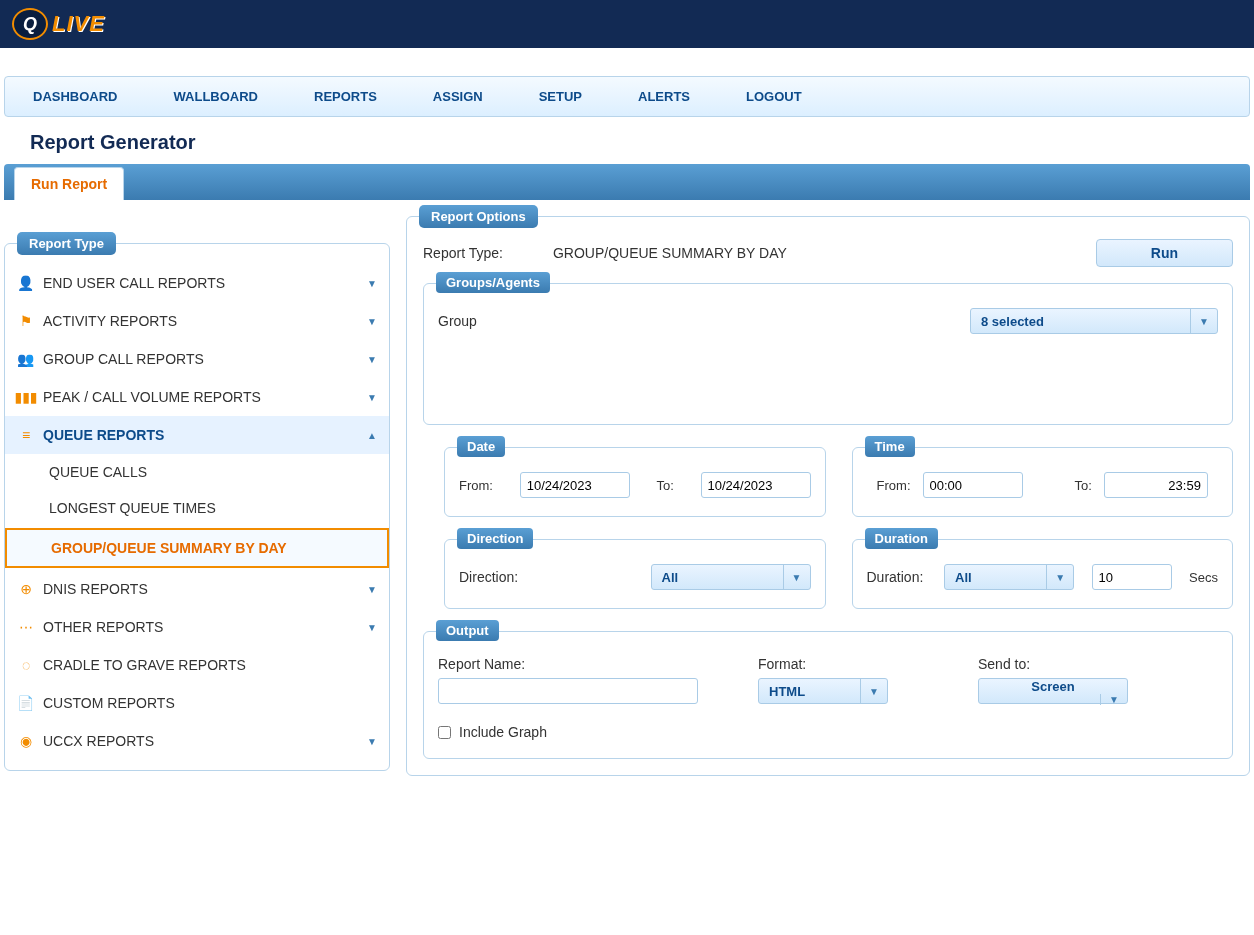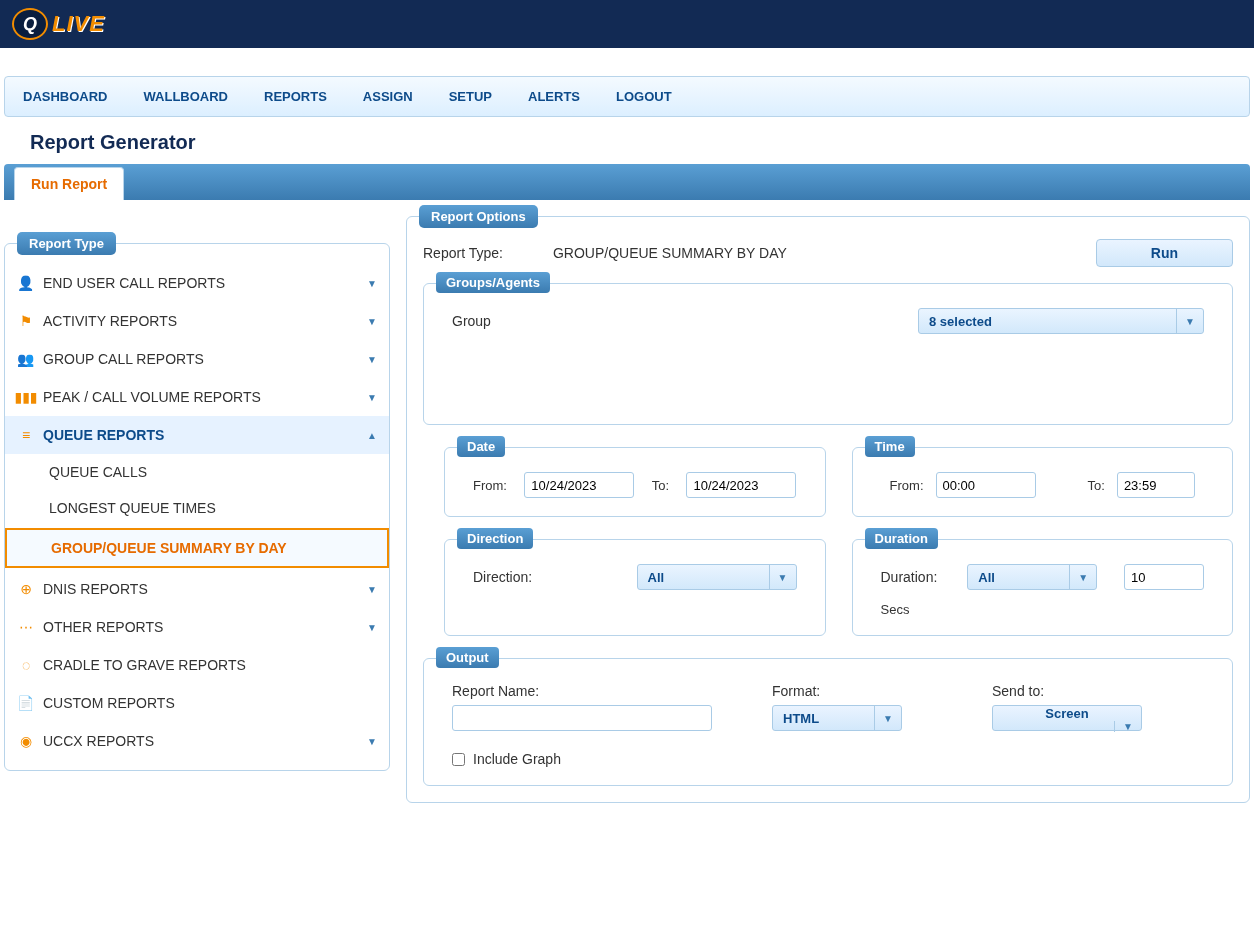--- a/index.html
+++ b/index.html
@@ -5,21 +5,21 @@
   * { box-sizing: border-box; margin: 0; padding: 0; }
   body { font-family: Arial, Helvetica, sans-serif; font-size: 13px; color: #333; background: #fff; width: 1254px; }
   
   .top-bar { background: #122a54; height: 48px; display: flex; align-items: center; padding-left: 12px; }
   .logo { display: flex; align-items: center; gap: 4px; }
   .logo-badge { width: 36px; height: 32px; background: #0a1e3f; border-radius: 50%; border: 2px solid #f28c00; display:flex; align-items:center; justify-content:center; color:#fff; font-weight:bold; font-size:18px; font-style:italic;}
   .logo-text { font-size: 22px; font-weight: bold; font-style: italic; color: #f28c00; letter-spacing: 1px; text-shadow: 1px 1px 0 #fff; }
   
   .nav-bar { margin-top: 28px; background: linear-gradient(to bottom, #f4faff 0%, #dcefff 100%); border: 1px solid #b8d4ea; border-radius: 4px; padding: 8px 0; margin-left: 4px; margin-right: 4px;}
   .nav-bar ul { list-style: none; display: flex; }
-  .nav-bar li { padding: 4px 18px; color: #0d4b8a; font-weight: bold; font-size: 13px; cursor: pointer; }
+  .nav-bar li { padding: 4px 28px; color: #0d4b8a; font-weight: bold; font-size: 13px; cursor: pointer; }
   
   .page-title { font-size: 20px; font-weight: bold; color: #122a54; padding: 14px 30px 10px; }
   
   .tab-strip { position: relative; height: 36px; background: linear-gradient(to bottom, #5a9fd4 0%, #3b7bb0 100%); border-radius: 4px 4px 0 0; margin: 0 4px; }
   .tab { position: absolute; top: 3px; height: 33px; background: #fff; border: 1px solid #b8d4ea; border-bottom: none; border-radius: 4px 4px 0 0; display: flex; align-items: center; padding: 0 16px; font-weight: bold; font-size: 14px; cursor: pointer;}
   .tab.active { color: #e66b00; }
   .tab.inactive { background: linear-gradient(to bottom,#eaf4ff,#d7ebff); color: #0d4b8a; }
   
   .content { display: flex; gap: 16px; padding: 16px 4px; align-items: flex-start;}
   
@@ -36,21 +36,21 @@
   .sub { padding: 10px 12px 10px 44px; font-size: 14px; cursor:pointer; color:#333;}
   .sub.selected { border: 2px solid #f28c00; background:#f5faff; color: #e66b00; font-weight: bold; margin: 2px 0;}
   
   .main { flex: 1; }
   .main .panel { padding: 22px 16px 16px; }
   .opt-row { display:flex; align-items:center; margin-bottom: 16px; gap: 50px;}
   .opt-label { font-size: 14px; color:#333; }
   .opt-value { font-size: 14px; color:#333; }
   .run-btn { margin-left:auto; background: linear-gradient(to bottom,#eaf4ff,#d2e8fb); border:1px solid #a9cbe6; border-radius:4px; padding: 5px 54px; color:#0d4b8a; font-weight:bold; font-size:14px; cursor:pointer;}
   
-  .inner-panel { border: 1px solid #b8d4ea; border-radius: 6px; position: relative; padding: 24px 28px 18px; margin-bottom: 22px; }
+  .inner-panel { border: 1px solid #b8d4ea; border-radius: 6px; position: relative; padding: 24px 14px 18px; margin-bottom: 22px; }
   .inner-title { position: absolute; top: -12px; left: 12px; background: linear-gradient(to bottom,#5a9fd4,#3b7bb0); color: #fff; font-weight: bold; font-size: 13px; padding: 3px 10px; border-radius: 4px; }
   
   .two-col { display:flex; gap: 26px; margin-left: 21px; }
   .two-col > .inner-panel { flex:1; }
   
   .field-row { display:flex; align-items:center; gap: 12px; flex-wrap: wrap; justify-content: space-between;}
   .field-label { font-size:14px; color:#333; min-width: 60px;}
   .dropdown { display:inline-flex; align-items:center; background: linear-gradient(to bottom,#eaf4ff,#d2e8fb); border:1px solid #a9cbe6; border-radius:3px; height:26px; color:#0d4b8a; font-weight:bold; font-size:13px; cursor:pointer; }
   .dropdown .dd-text { padding: 0 10px; }
   .dropdown .dd-arrow { border-left:1px solid #a9cbe6; padding: 0 8px; color:#3b7bb0; font-size:10px; height:100%; display:flex; align-items:center;}
@@ -156,21 +156,21 @@
       <div class="opt-row">
         <span class="opt-label">Report Type:</span>
         <span class="opt-value">GROUP/QUEUE SUMMARY BY DAY</span>
         <button class="run-btn">Run</button>
       </div>
 
       <div class="inner-panel" style="padding-bottom:90px;">
         <div class="inner-title">Groups/Agents</div>
         <div class="field-row">
           <span class="field-label">Group</span>
-          <div class="dropdown" style="width:286px;">
+          <div class="dropdown" style="width:248px;">
             <span class="dd-text">8 selected</span>
             <span class="dd-arrow" style="margin-left:auto;">▼</span>
           </div>
         </div>
       </div>
 
       <div class="two-col">
         <div class="inner-panel">
           <div class="inner-title">Date</div>
           <div class="field-row">
@@ -179,21 +179,21 @@
             <span>To:</span>
             <input class="text-input" style="width: 110px;" value="10/24/2023">
           </div>
         </div>
         <div class="inner-panel">
           <div class="inner-title">Time</div>
           <div class="field-row" style="justify-content:center;">
             <span>From:</span>
             <input class="text-input" style="width: 100px;" value="00:00">
             <span style="margin-left:40px;">To:</span>
-            <input class="text-input" style="width: 78px;" value="23:59">
+            <input class="text-input" style="width: 104px; text-align: right;" value="23:59">
           </div>
         </div>
       </div>
 
       <div class="two-col">
         <div class="inner-panel">
           <div class="inner-title">Direction</div>
           <div class="field-row">
             <span class="field-label">Direction:</span>
             <div class="dropdown" style="width:160px;">

